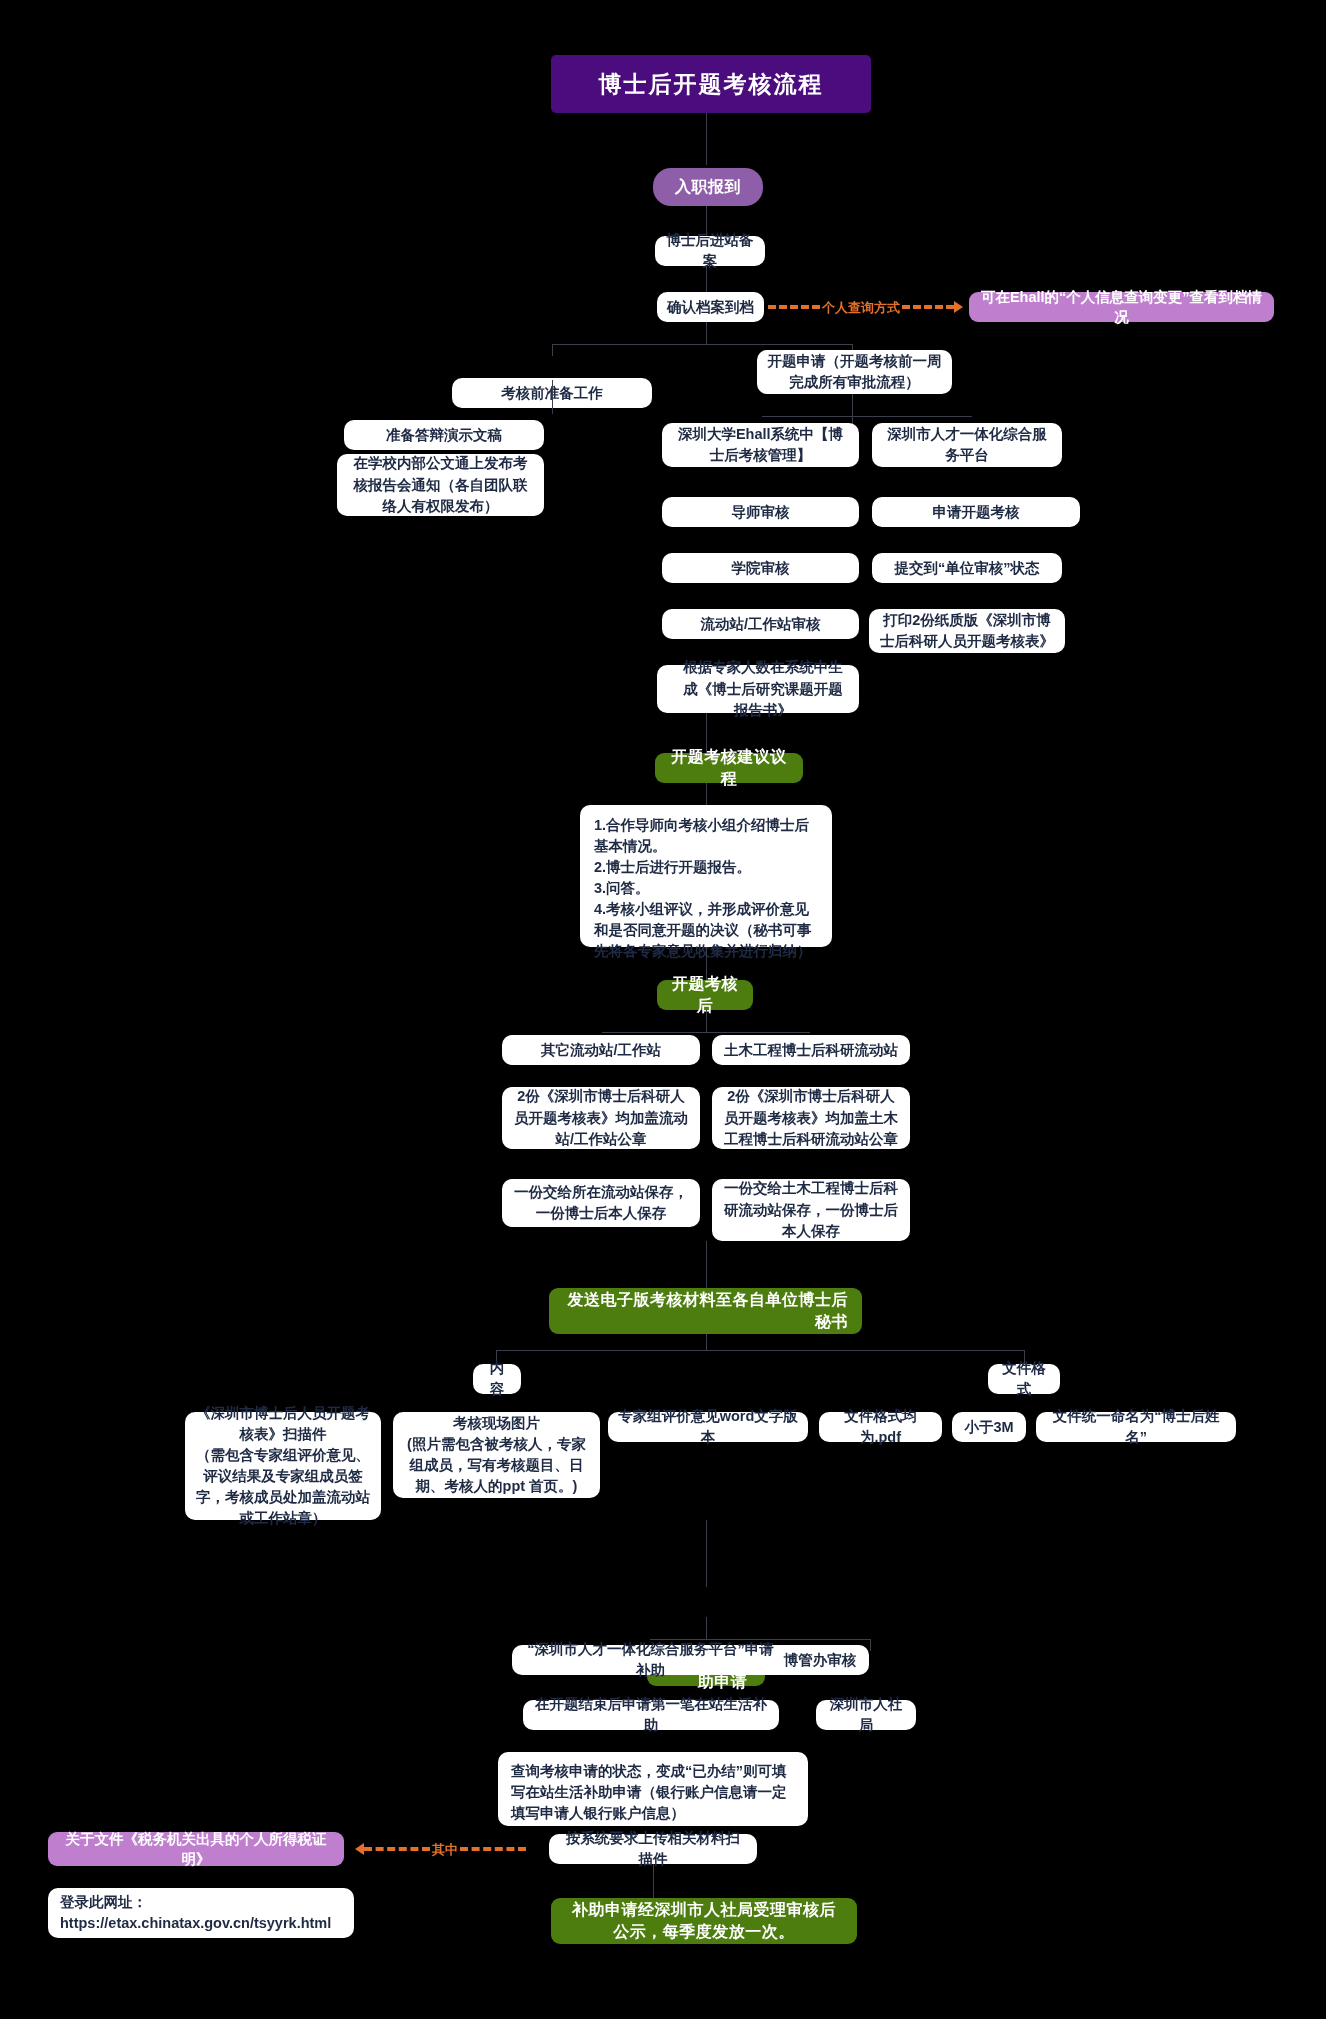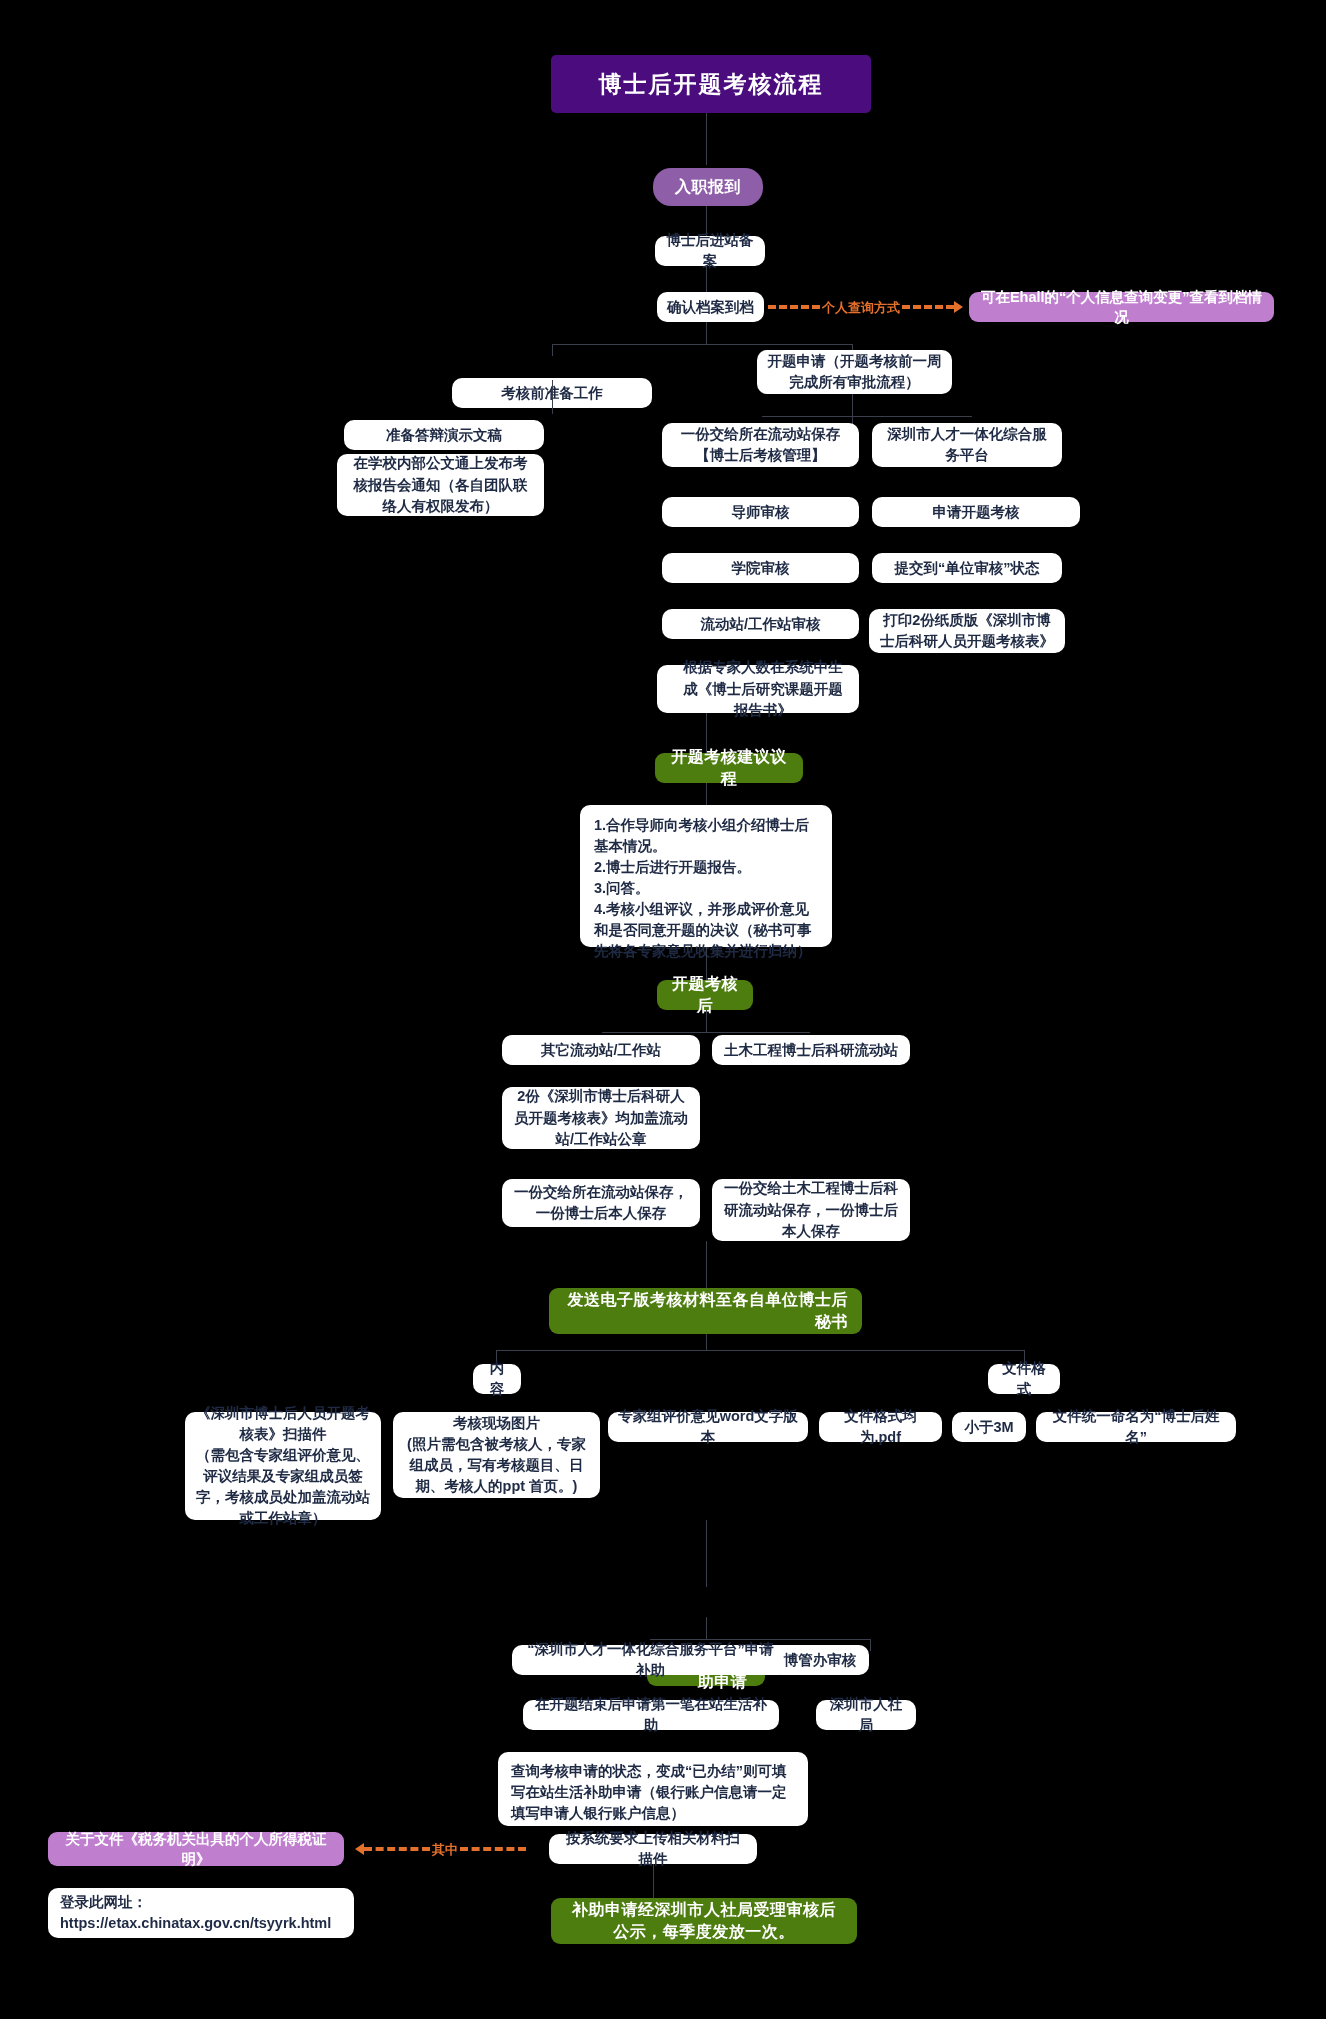--- a/index.html
+++ b/index.html
@@ -173,21 +173,21 @@
 
   <div class="vline" style="left:552px; top:380px; width:1px; height:34px;"></div>
 
   <div class="node" style="left:344px; top:420px; width:200px; height:30px;">准备答辩演示文稿</div>
 
   <div class="node" style="left:337px; top:454px; width:207px; height:62px;">在学校内部公文通上发布考核报告会通知（各自团队联络人有权限发布）</div>
 
   <div class="vline" style="left:852px; top:394px; width:1px; height:30px;"></div>
   <div class="hline" style="left:762px; top:416px; width:210px; height:1px;"></div>
 
-  <div class="node" style="left:662px; top:423px; width:197px; height:44px;">一份交给所在流动站保存【博士后考核管理】</div>
+  <div class="node" style="left:662px; top:423px; width:197px; height:44px;">深圳大学Ehall系统中【博士后考核管理】</div>
   <div class="node" style="left:872px; top:423px; width:190px; height:44px;">深圳市人才一体化综合服务平台</div>
 
   <div class="node" style="left:662px; top:497px; width:197px; height:30px;">导师审核</div>
   <div class="node" style="left:872px; top:497px; width:208px; height:30px;">申请开题考核</div>
 
   <div class="node" style="left:662px; top:553px; width:197px; height:30px;">学院审核</div>
   <div class="node" style="left:872px; top:553px; width:190px; height:30px;">提交到“单位审核”状态</div>
 
   <div class="node" style="left:662px; top:609px; width:197px; height:30px;">流动站/工作站审核</div>
   <div class="node" style="left:869px; top:609px; width:196px; height:44px;">打印2份纸质版《深圳市博士后科研人员开题考核表》</div>
@@ -209,20 +209,21 @@
 
   <div class="badge orange" style="left:657px; top:980px; width:96px; height:30px;">开题考核后</div>
 
   <div class="vline" style="left:706px; top:1010px; width:1px; height:22px;"></div>
   <div class="hline" style="left:602px; top:1032px; width:208px; height:1px;"></div>
 
   <div class="node" style="left:502px; top:1035px; width:198px; height:30px;">其它流动站/工作站</div>
   <div class="node" style="left:712px; top:1035px; width:198px; height:30px;">土木工程博士后科研流动站</div>
 
   <div class="node" style="left:502px; top:1087px; width:198px; height:62px;">2份《深圳市博士后科研人员开题考核表》均加盖流动站/工作站公章</div>
+  <div class="node" style="left:712px; top:1087px; width:198px; height:62px;">2份《深圳市博士后科研人员开题考核表》均加盖土木工程博士后科研流动站公章</div>
 
   <div class="node" style="left:502px; top:1179px; width:198px; height:48px;">一份交给所在流动站保存，一份博士后本人保存</div>
   <div class="node" style="left:712px; top:1179px; width:198px; height:62px;">一份交给土木工程博士后科研流动站保存，一份博士后本人保存</div>
 
   <div class="vline" style="left:706px; top:1241px; width:1px; height:47px;"></div>
 
   <div class="badge orange" style="left:549px; top:1288px; width:313px; height:46px;text-align:right;">发送电子版考核材料至各自单位博士后秘书</div>
 
   <div class="vline" style="left:706px; top:1334px; width:1px; height:16px;"></div>
   <div class="hline" style="left:496px; top:1350px; width:528px; height:1px;"></div>

